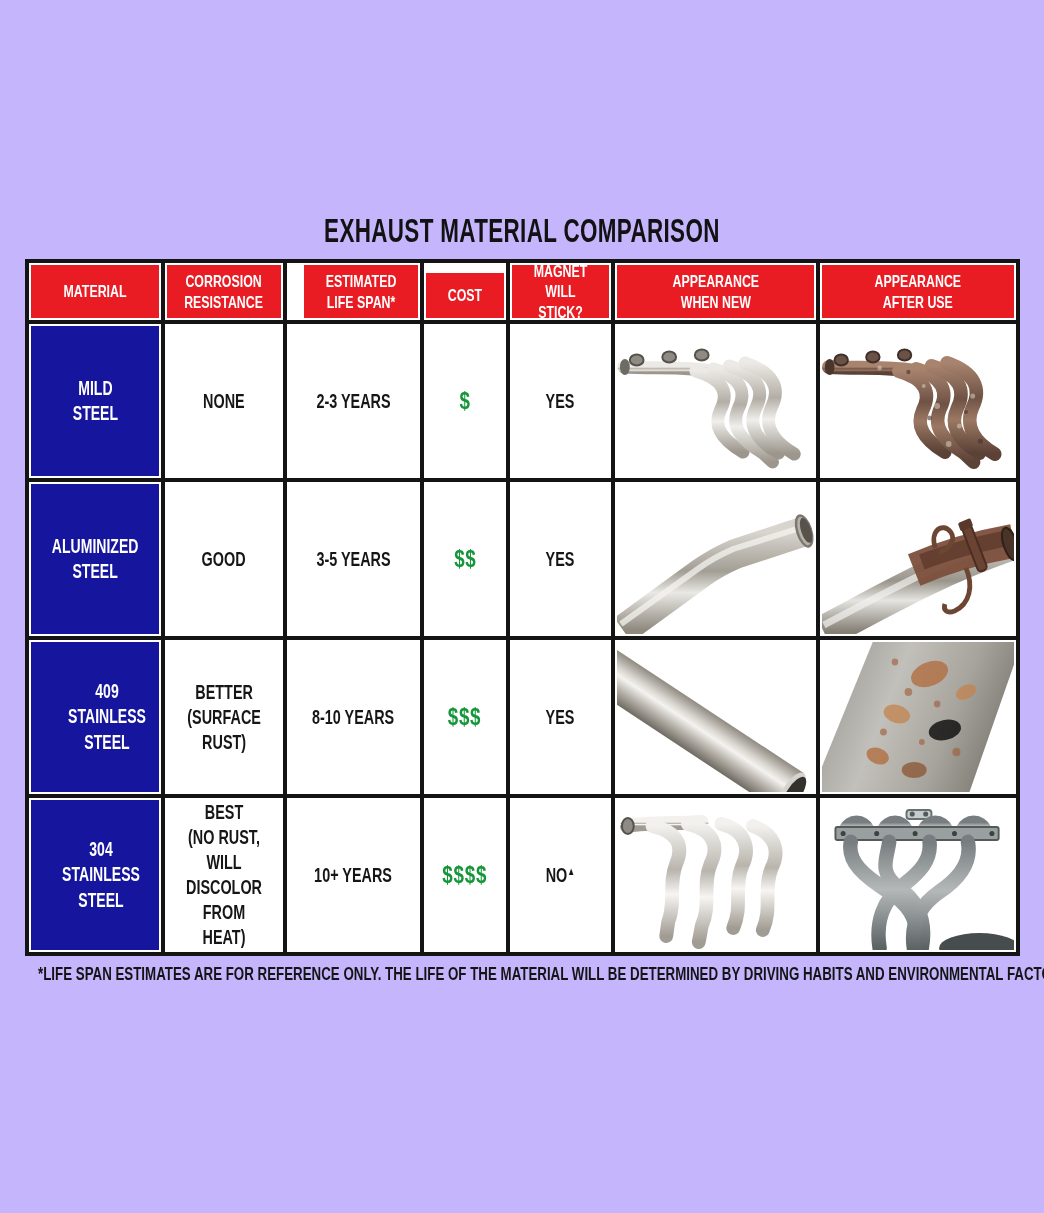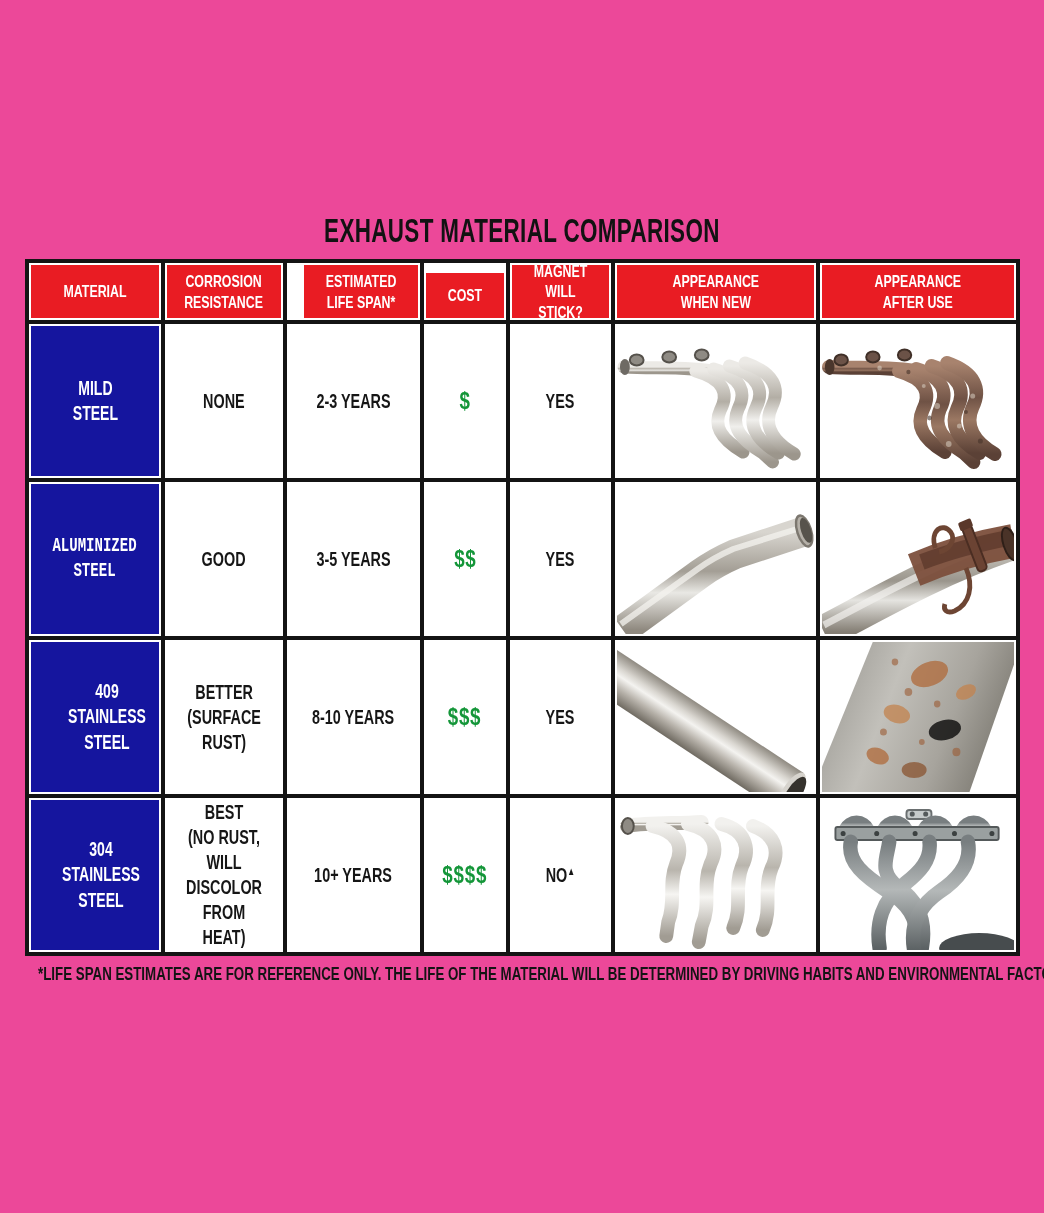--- a/index.html
+++ b/index.html
@@ -1,19 +1,19 @@
 <!DOCTYPE html>
 <html><head>
 <meta charset="utf-8">
 <style>
   * { margin:0; padding:0; box-sizing:border-box; }
   html, body { background:#ffffff; }
   .page {
     position:relative; width:1044px; height:1213px; overflow:hidden;
-    background:#ec4899; font-family:"Liberation Sans", sans-serif; color:#141414;
+    background:#c4b5fd; font-family:"Liberation Sans", sans-serif; color:#141414;
   }
   .cond { display:inline-block; transform-origin:center center; white-space:pre-line; }
 
   
   .title {
     position:absolute; top:212px; left:0; width:100%;
     text-align:center; font-size:33px; font-weight:bold; color:#121212; line-height:38px;
   }
   .title .cond { transform:scaleX(0.68); letter-spacing:0.5px; }
 
@@ -184,21 +184,21 @@
                 <ellipse cx="86" cy="29" rx="7" ry="5.5"></ellipse>
             </g>
             <ellipse cx="8" cy="41" rx="5" ry="8" fill="#4a362c"></ellipse>
           </svg>
         </div>
       </div>
     </div>
 
     <div class="trow">
       <div class="cell mat">
-        <div class="fill" style="background: rgb(21, 21, 158); font-family: Liberation Mono, monospace;">
+        <div class="fill" style="background: rgb(21, 21, 158);">
             <span class="cond">ALUMINIZED
 STEEL</span>
           </div>
       </div>
       <div class="cell">
           <span class="cond body-cond">GOOD</span>
         </div>
       <div class="cell">
           <span class="cond body-cond">3-5 YEARS</span>
         </div>

